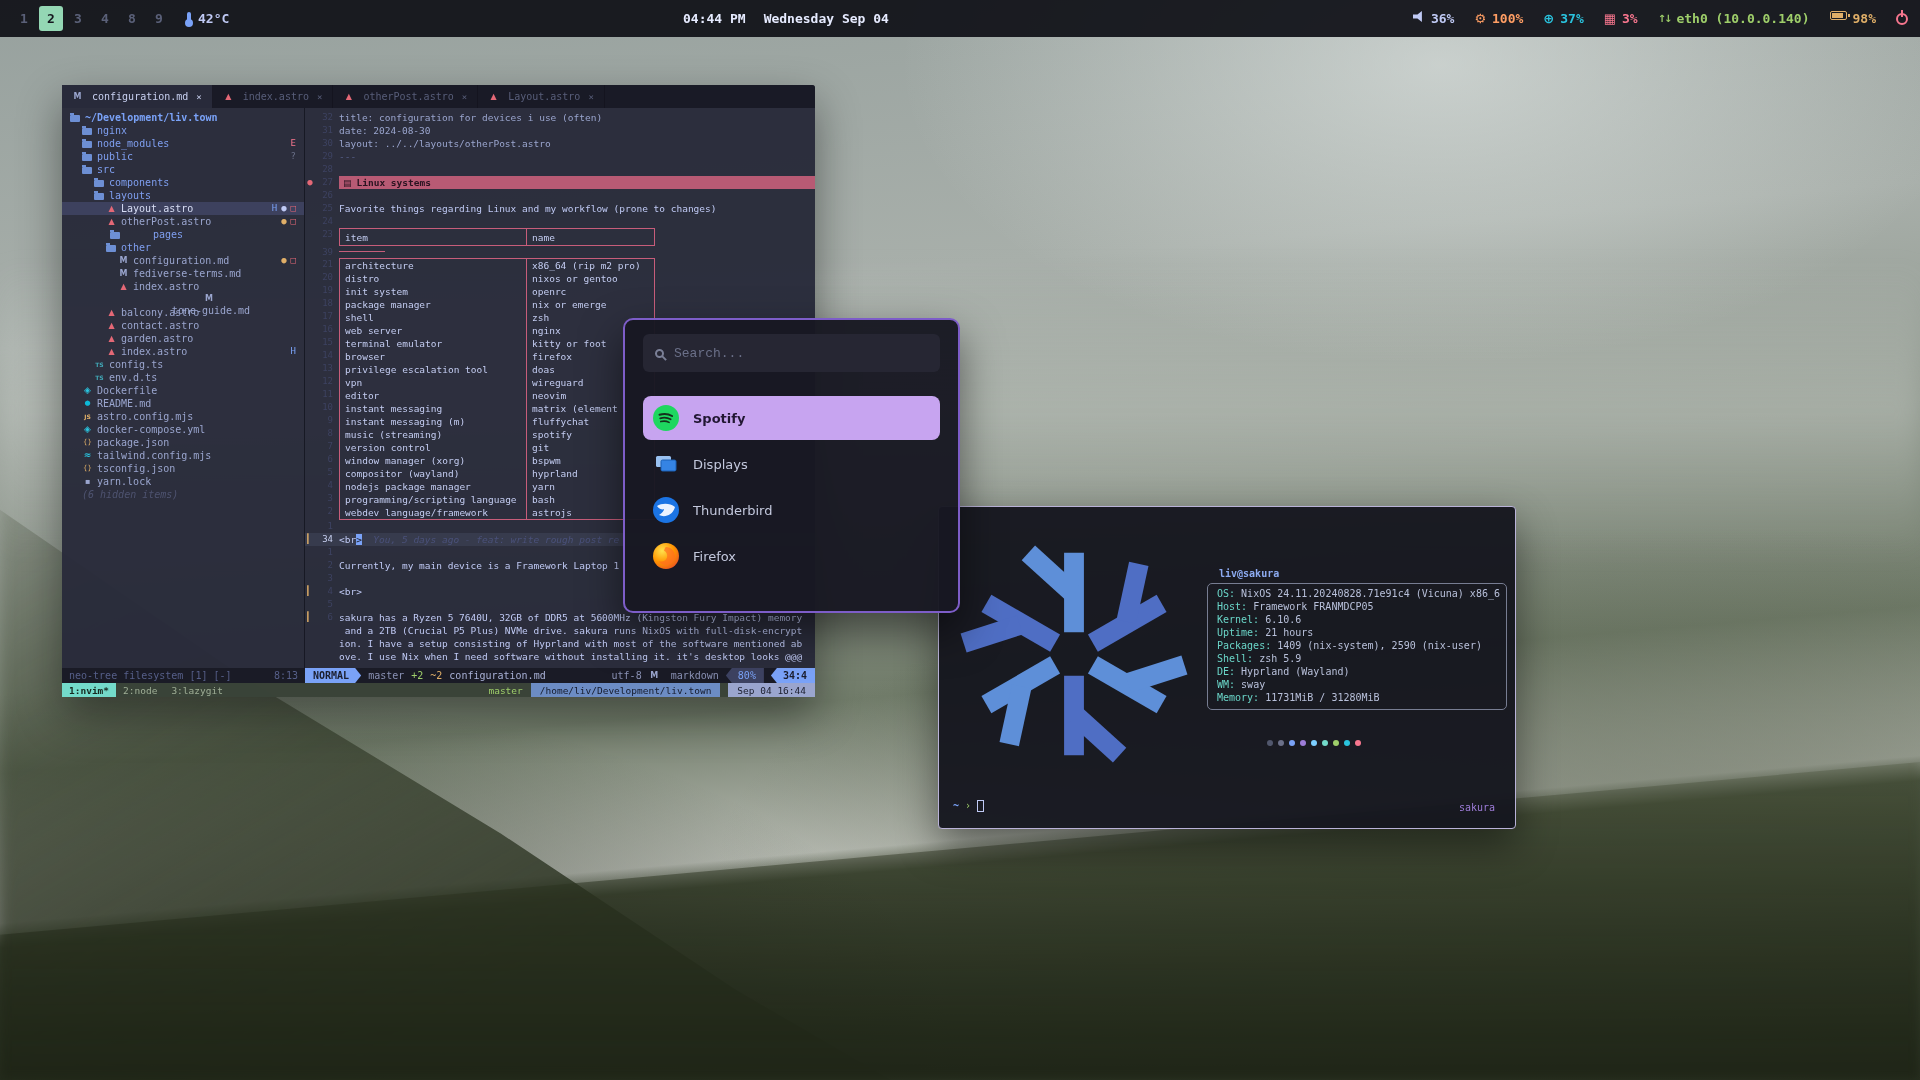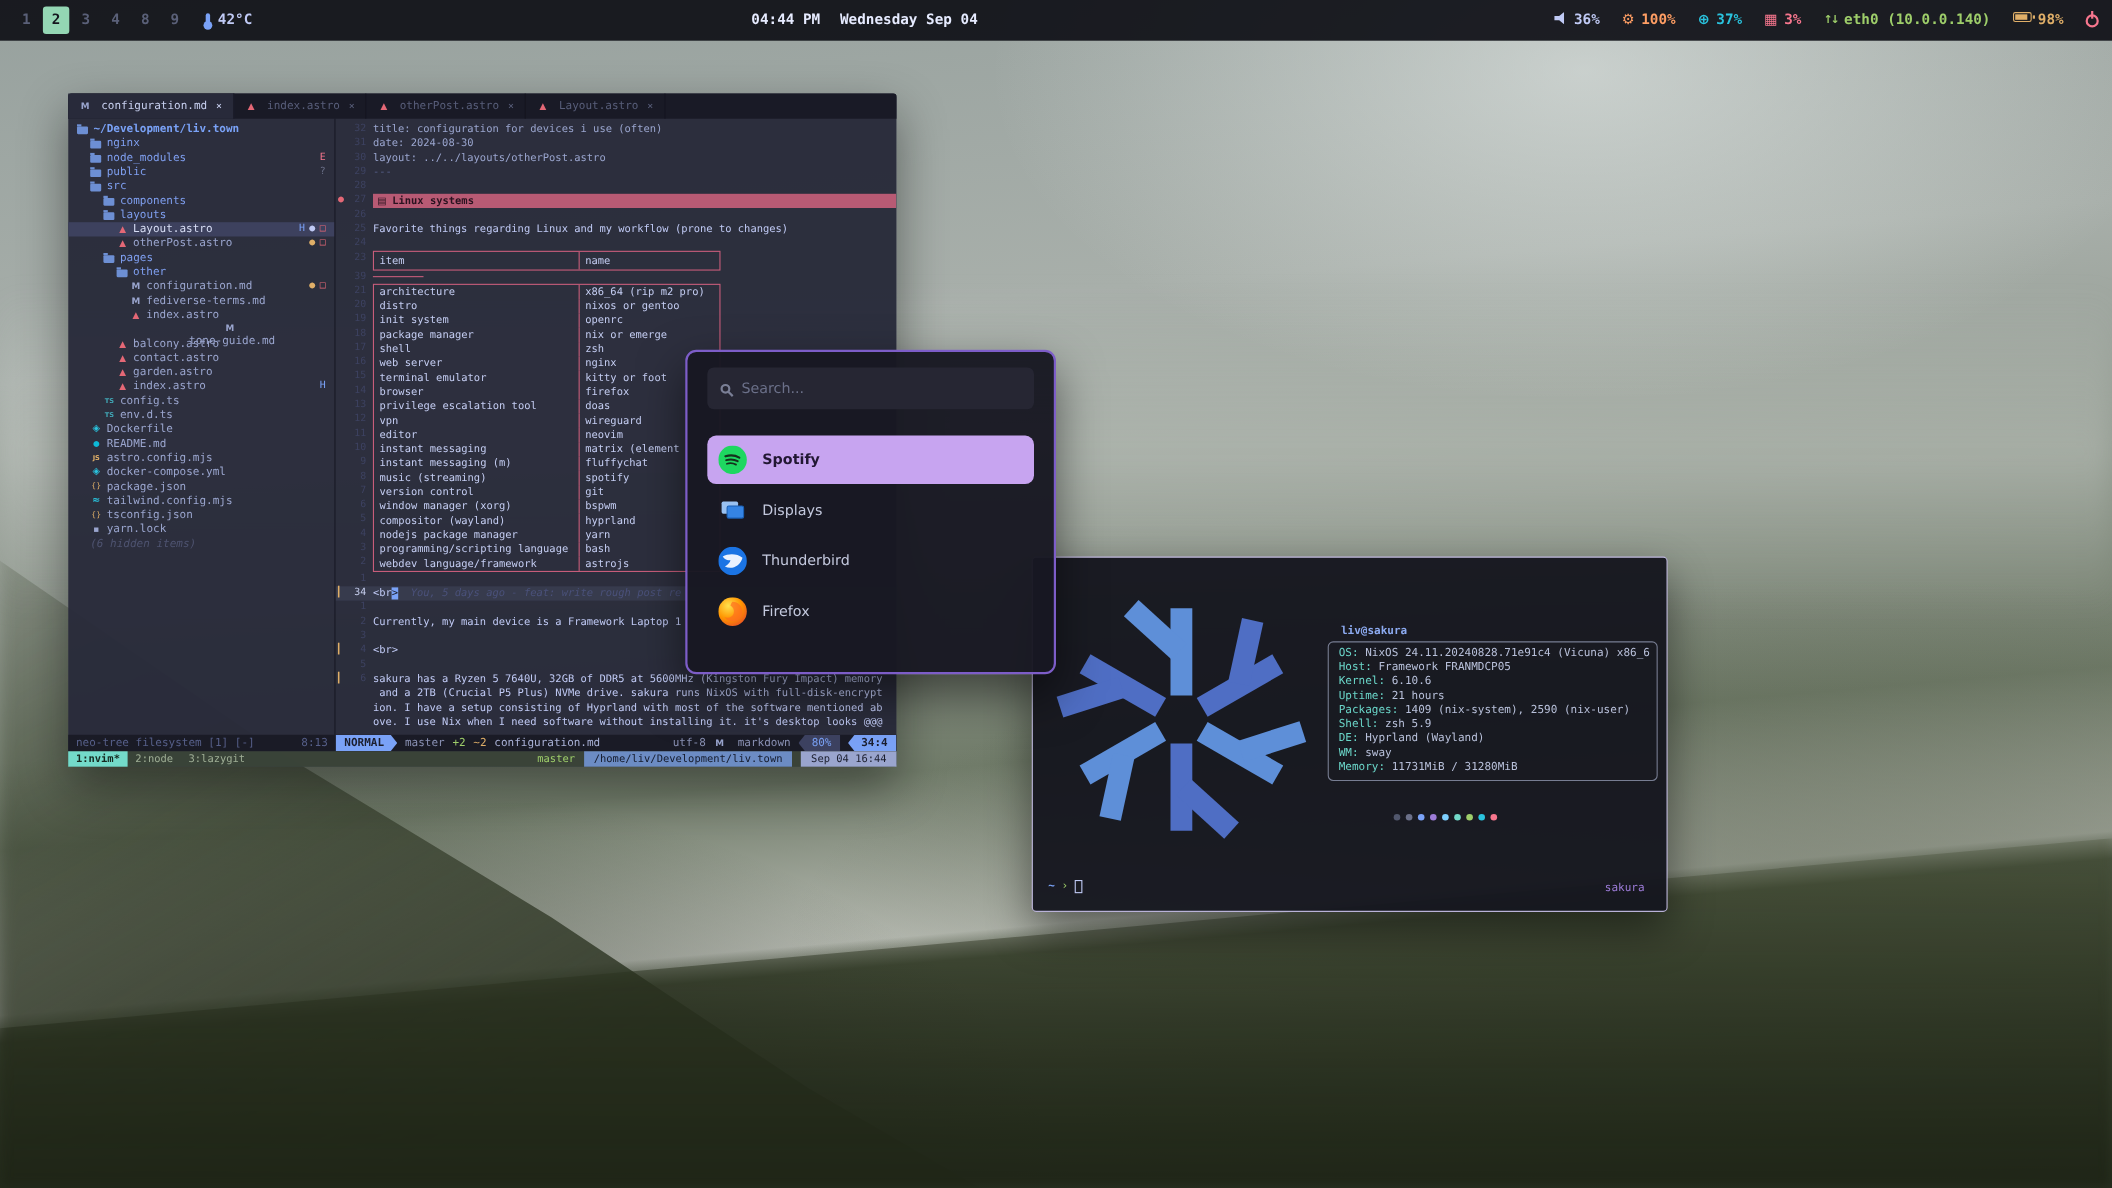--- a/index.html
+++ b/index.html
@@ -139,21 +139,21 @@
   .tm-branch { color:#9ece6a; }
   .tm-path { background:#6c8cc4; color:#141a2b; height:100%; display:flex; align-items:center; padding:0 9px; }
   .tm-date { background:#9aa5ce; color:#1b1e2e; height:100%; display:flex; align-items:center; padding:0 9px; }
 
   
   .launcher { position:absolute; left:623px; top:318px; width:337px; height:295px; z-index:30;
     background:rgba(24,24,34,0.97); border:2px solid #7d5dc8; border-radius:10px;
     box-shadow:0 18px 42px rgba(0,0,0,0.5); padding:14px 18px; overflow:hidden;
     font-family:"DejaVu Sans",sans-serif; display:flex; flex-direction:column; }
   .searchbox { height:38px; flex:none; background:#262633; border-radius:6px;
-    display:flex; align-items:center; gap:10px; padding:0 12px; }
+    display:flex; align-items:center; gap:10px; padding:0 12px;font-family:Liberation Mono, monospace; }
   .mag { width:9px; height:9px; border:2px solid #7a7f96; border-radius:50%; position:relative; flex:none; }
   .mag::after { content:''; position:absolute; width:6px; height:2px; background:#7a7f96;
     transform:rotate(45deg); right:-5px; bottom:-3px; }
   .searchbox input { flex:1; background:transparent; border:0; outline:0; color:#aab0c4; font-size:13px; font-family:inherit; }
   .searchbox input::placeholder { color:#6b7089; }
   .apps { margin-top:24px; display:flex; flex-direction:column; gap:2px; }
   .app { height:44px; flex:none; display:flex; align-items:center; gap:14px; padding:0 10px;
     border-radius:8px; color:#c3c8dd; font-size:13px; }
   .app.sel { background:#c7a4f0; color:#221733; font-weight:bold; }
   .aicon { width:26px; height:26px; flex:none; }
@@ -304,21 +304,21 @@
           </span>
         </div>
         <div class="trow" style="padding-left: 44px;">
           <span class="fic fic-astro"></span>
           <span class="tlabel">otherPost.astro</span>
           <span class="badges">
             <span style="color: rgb(224, 175, 104);">●</span>
             <span style="color: rgb(228, 104, 118);">□</span>
           </span>
         </div>
-        <div class="trow" style="padding-left: 32px;">
+        <div class="trow" style="padding-left: 48px; gap: 28px;">
           <span class="fic fic-folder"></span>
           <span class="tlabel fol">pages</span>
         </div>
         <div class="trow" style="padding-left: 44px;">
           <span class="fic fic-folder"></span>
           <span class="tlabel fol">other</span>
         </div>
         <div class="trow" style="padding-left: 56px;">
           <span class="fic fic-md"></span>
           <span class="tlabel">configuration.md</span>

